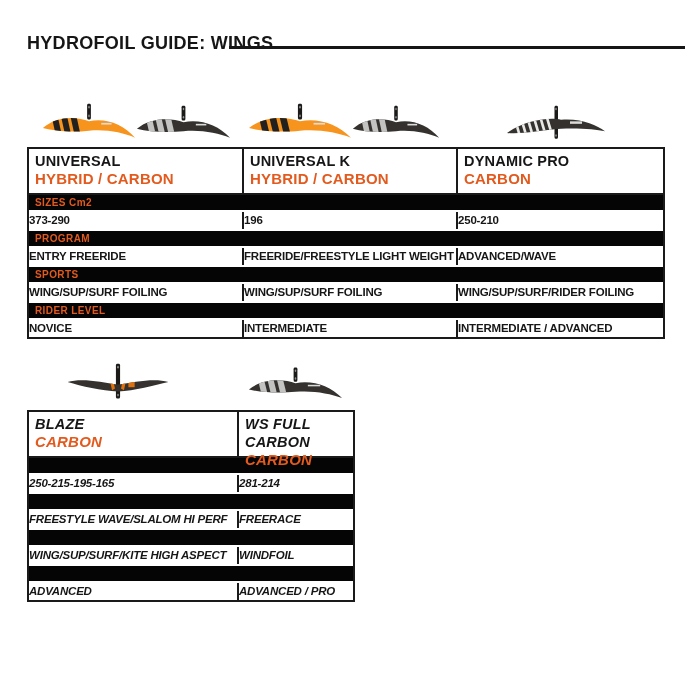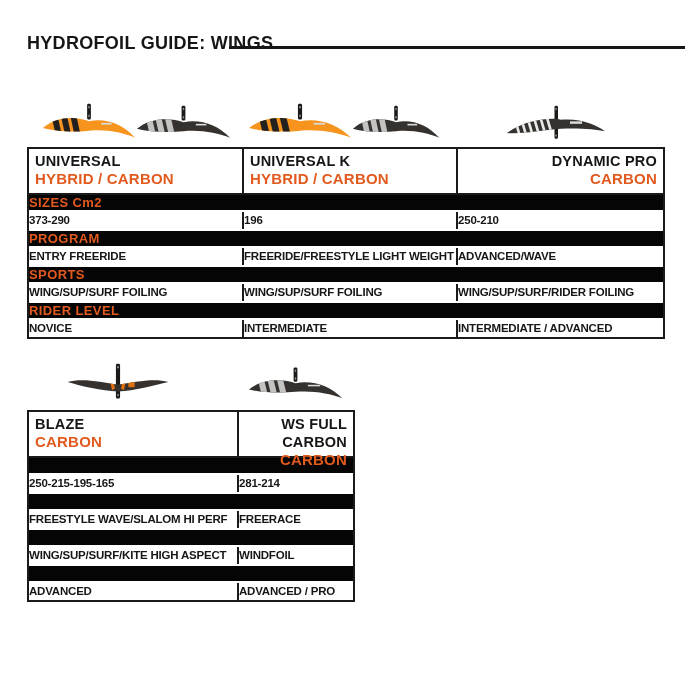--- a/index.html
+++ b/index.html
@@ -30,34 +30,34 @@
   .wing .stripes-gray rect{fill:var(--stripe-gray);}
   .wing .stripes-lite rect{fill:#E9E9E7;}
   .wing .tab{fill:#1B1A18;}
   .wing .dot{fill:#8F8F8D;}
   .wing .label{fill:#DADAD8;}
   .wing .blaze-accent{fill:#E0720E;}
   
   .spec-table{position:absolute;border:2px solid var(--table-border);background:#fff;}
   .t-head{display:grid;border-bottom:2px solid var(--table-border);}
   .t-head .hcell{padding:3px 6px 16px 6px;border-right:2px solid var(--table-border);height:44px;box-sizing:border-box;}
-  .t-head .hcell:last-child{border-right:none;text-align:right;}
+  .t-head .hcell:last-child{border-right:none;}
   .h-name{font-size:14.5px;font-weight:bold;letter-spacing:.2px;color:#161616;line-height:1.25;}
   .h-const{font-size:15px;font-weight:bold;letter-spacing:.2px;color:var(--accent-orange);line-height:1.25;}
   .band{height:15px;background:var(--band-black);color:var(--accent-orange);
-    font-size:13px;font-weight:bold;letter-spacing:.4px;line-height:15px;
-    border-bottom:2px solid #fff;}
+    font-size:10px;font-weight:bold;letter-spacing:.4px;line-height:15px;
+    padding-left:6px;border-bottom:2px solid #fff;}
   .vrow{display:grid;height:17px;border-bottom:2px solid #fff;}
   .vrow:last-child{border-bottom:none;}
   .vcell{font-size:11.5px;font-weight:bold;letter-spacing:-0.2px;line-height:17px;
     border-right:2px solid var(--table-border);overflow:hidden;white-space:nowrap;
     box-sizing:border-box;color:#161616;}
   .vcell:last-child{border-right:none;}
   #table1 .t-head,#table1 .vrow{grid-template-columns:215px 214px auto;}
-  #table2 .t-head,#table2 .vrow{grid-template-columns:210px auto;}
+  #table2 .t-head,#table2 .vrow{grid-template-columns:210px auto;font-style:italic;}
   #table1{left:27px;top:147px;width:638px;box-sizing:border-box;}
   #table2{left:27px;top:410px;width:328px;box-sizing:border-box;}
 </style>
 </head>
 <body>
 
 <div id="canvas">
 
   <div class="page-title">HYDROFOIL GUIDE: WINGS</div>
   <div class="title-rule"></div>

